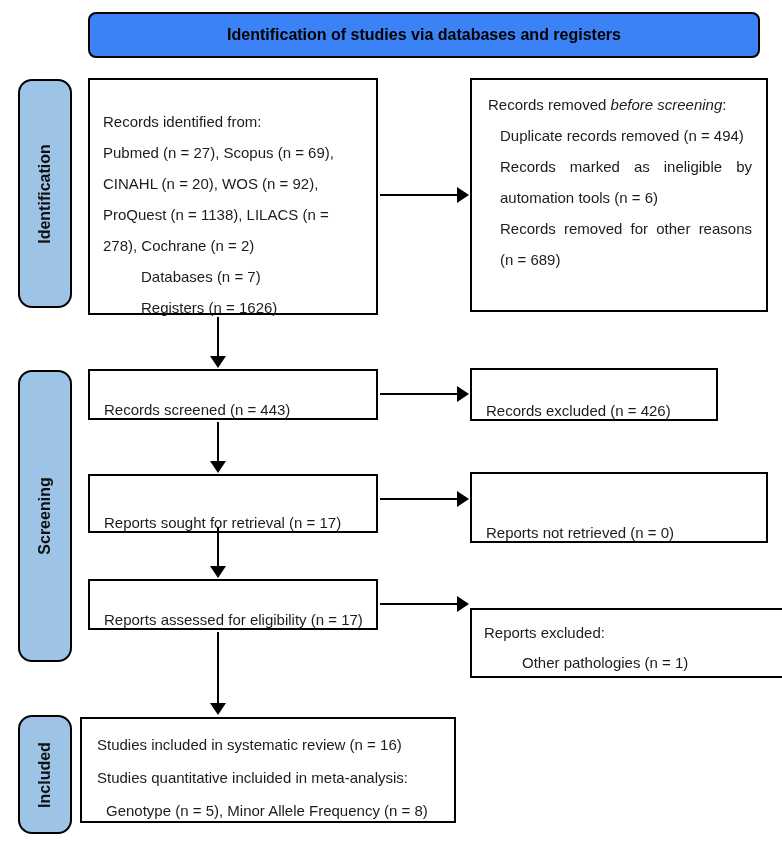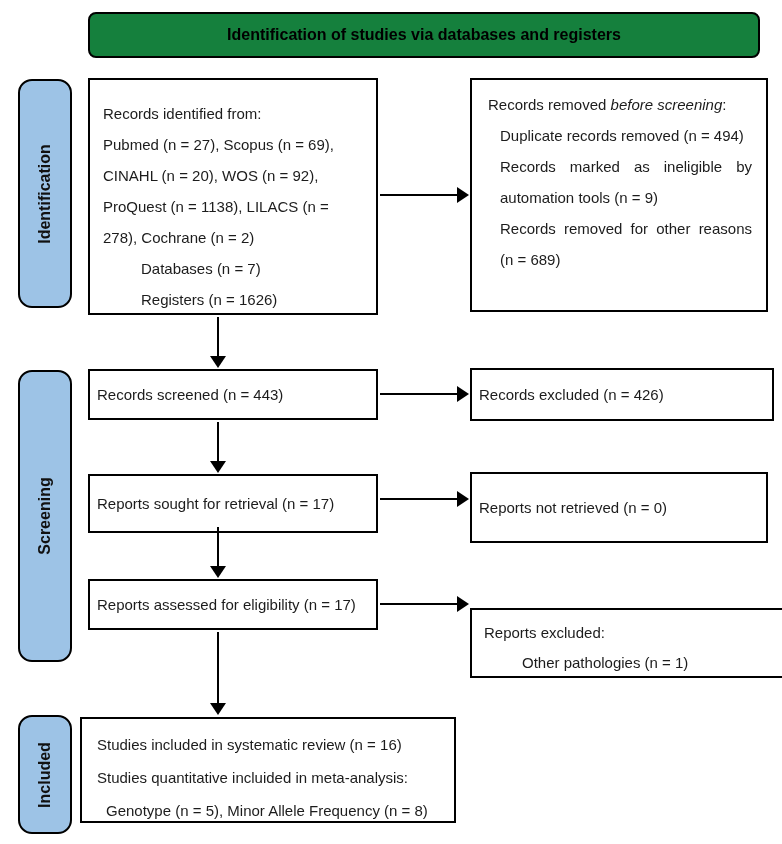--- a/index.html
+++ b/index.html
@@ -13,21 +13,21 @@
     width: 782px;
     height: 844px;
     background: #ffffff;
     color: #1c1c1c;
     font-size: 15px;
   }
   .hdr {
     position: absolute;
     left: 88px; top: 12px;
     width: 668px; height: 42px;
-    background: #15803d;
+    background: #3b82f6;
     border: 2px solid #000;
     border-radius: 8px;
     display: flex; align-items: center; justify-content: center;
     font-weight: bold; font-size: 16px; color: #000;
     text-align: center;
   }
   .stage {
     position: absolute;
     left: 18px; width: 50px;
     background: #9DC3E6;
@@ -45,31 +45,31 @@
   .stage.s-identification { top: 79px;  height: 225px; }
   .stage.s-screening      { top: 370px; height: 288px; }
   .stage.s-included       { top: 715px; height: 115px; }
 
   .box {
     position: absolute;
     background: #fff;
     border: 2px solid #000;
     box-sizing: border-box;
   }
-  .b1 { left: 88px;  top: 78px;  width: 290px; height: 237px; padding: 18px 12px 0 13px; line-height: 31px; }
+  .b1 { left: 88px;  top: 78px;  width: 290px; height: 237px; padding: 26px 12px 0 13px; line-height: 31px; }
   .b2 { left: 470px; top: 78px;  width: 298px; height: 234px; padding: 9px 14px 0 16px; line-height: 31px; }
   .b3 { left: 88px;  top: 369px; width: 290px; height: 51px; }
-  .b4 { left: 470px; top: 368px; width: 304px; height: 53px; }
+  .b4 { left: 470px; top: 368px; width: 248px; height: 53px; }
   .b5 { left: 88px;  top: 474px; width: 290px; height: 59px; }
   .b6 { left: 470px; top: 472px; width: 298px; height: 71px; }
   .b7 { left: 88px;  top: 579px; width: 290px; height: 51px; }
   .b8 { left: 470px; top: 608px; width: 348px; height: 70px; padding: 8px 14px 0 12px; line-height: 30px; }
   .b9 { left: 80px;  top: 717px; width: 376px; height: 106px; padding: 9px 10px 0 15px; line-height: 33px; }
 
-  .vcenter { display: flex; align-items: center; padding-left: 7px; }
+  .vcenter { display: flex; align-items: flex-end; padding-left: 14px; }
 
   .indent1 { margin-left: 38px; }
   .hang {
     margin: 0 0 0 12px;
     text-align: justify;
   }
   .ital { font-style: italic; text-align: center; }
   .line3 { margin-left: 9px; }
 
   
@@ -133,21 +133,21 @@
     <div>278), Cochrane (n = 2)</div>
     <div class="indent1">Databases (n = 7)</div>
     <div class="indent1">Registers (n = 1626)</div>
   </div>
 
   <div class="box b2">
     <div>
       <span>Records removed </span><span class="ital">before screening</span><span>:</span>
     </div>
     <p class="hang">Duplicate records removed (n = 494)</p>
-    <p class="hang">Records marked as ineligible by automation tools (n = 9)</p>
+    <p class="hang">Records marked as ineligible by automation tools (n = 6)</p>
     <p class="hang">Records removed for other reasons (n = 689)</p>
   </div>
 
   <div class="box b3 vcenter">
     <span>Records screened (n = 443)</span>
   </div>
 
   <div class="box b4 vcenter">
     <span>Records excluded (n = 426)</span>
   </div>

